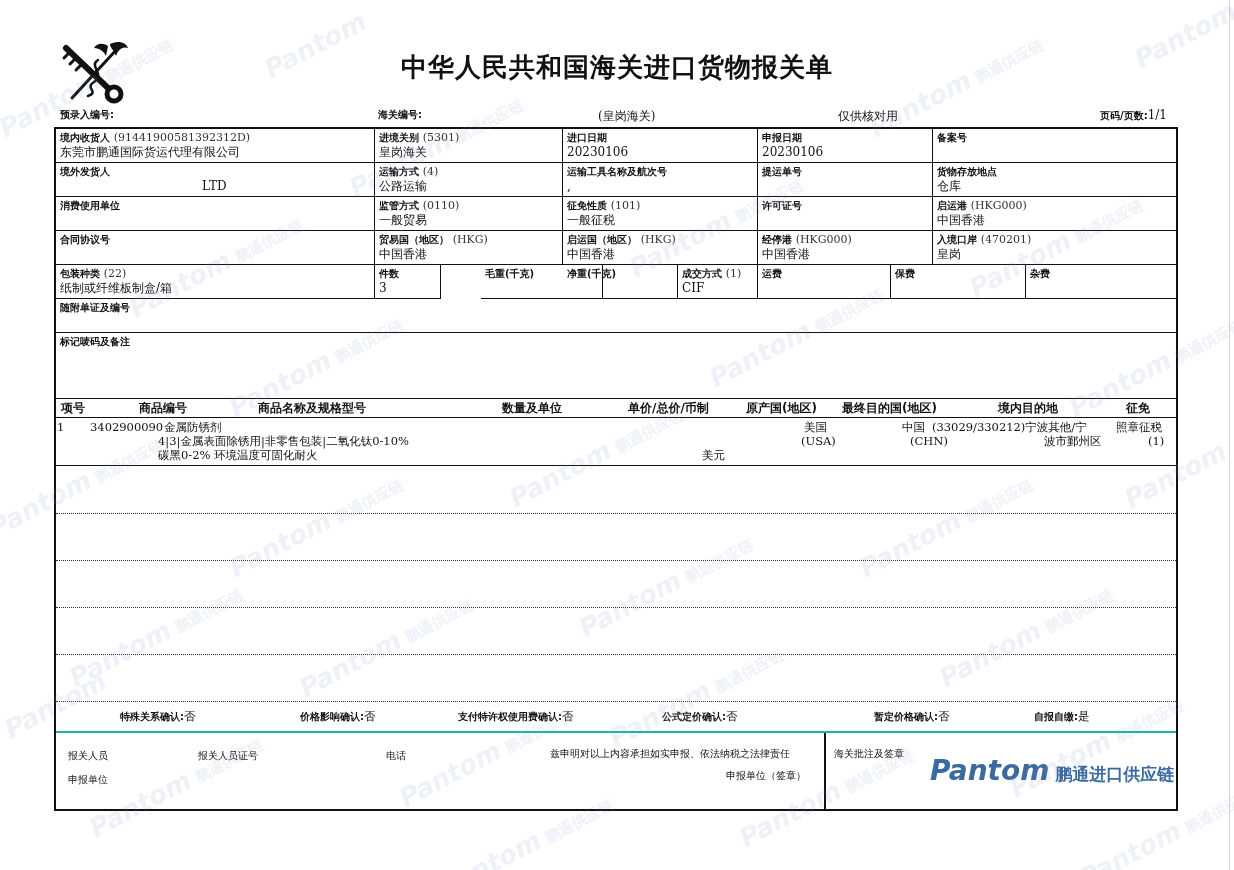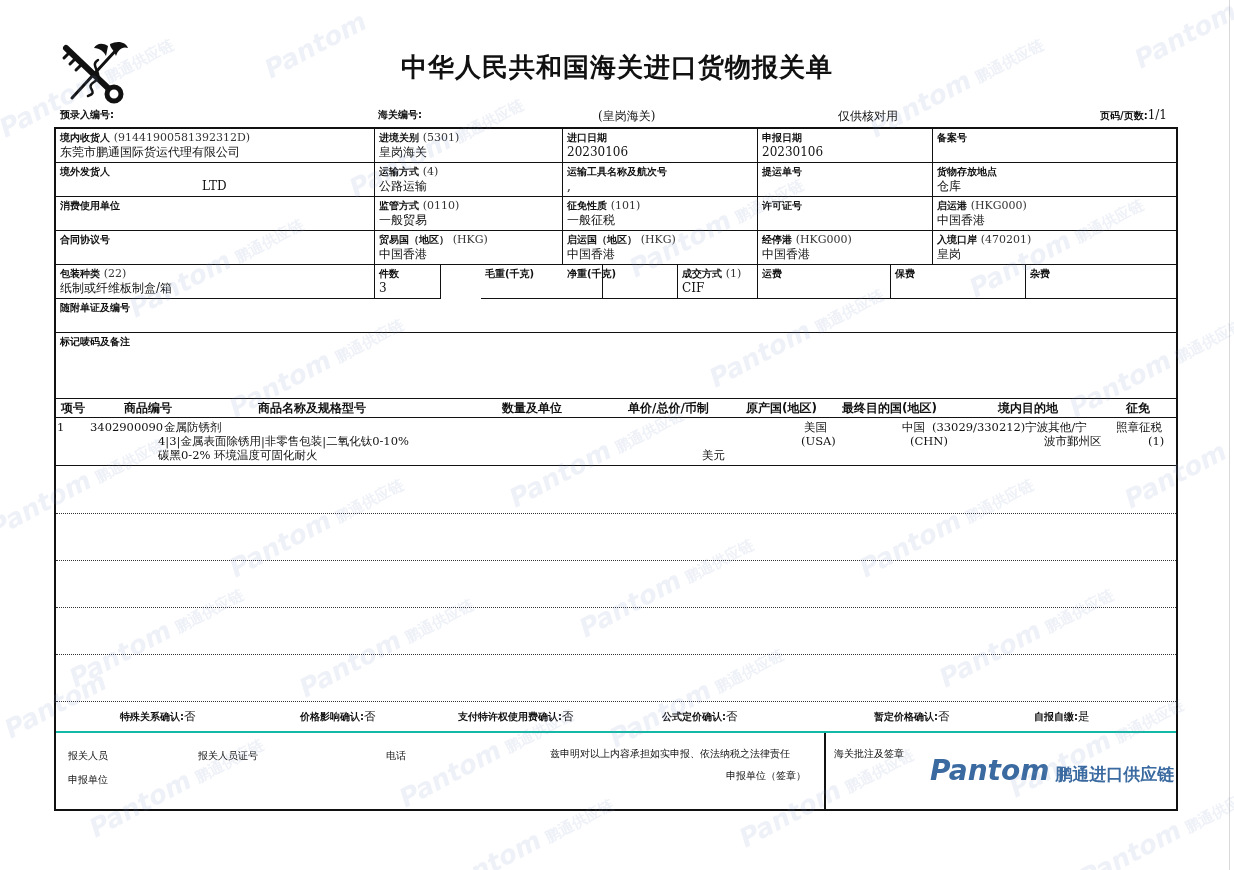--- a/index.html
+++ b/index.html
@@ -197,21 +197,21 @@
   <div class="cell nr" style="left:0;top:170px;width:1120px;height:34px;">
     <span class="lbl">随附单证及编号</span>
   </div>
 
   <div class="cell nr" style="left:0;top:204px;width:1120px;height:66px;">
     <span class="lbl">标记唛码及备注</span>
   </div>
 
   <div class="cell nr" style="left:0;top:270px;width:1120px;height:19px;">
     <span class="gh" style="left:5px;">项号</span>
-    <span class="gh" style="left:37px;padding-left:31px;">商品编号</span>
+    <span class="gh" style="left:52px;padding-left:31px;">商品编号</span>
     <span class="gh" style="left:202px;">商品名称及规格型号</span>
     <span class="gh" style="left:446px;">数量及单位</span>
     <span class="gh" style="left:572px;">单价/总价/币制</span>
     <span class="gh" style="left:690px;">原产国(地区)</span>
     <span class="gh" style="left:786px;">最终目的国(地区)</span>
     <span class="gh" style="left:942px;">境内目的地</span>
     <span class="gh" style="left:1070px;">征免</span>
   </div>
 
   <div class="cell nr" style="left:0;top:289px;width:1120px;height:48px;padding:0;">

